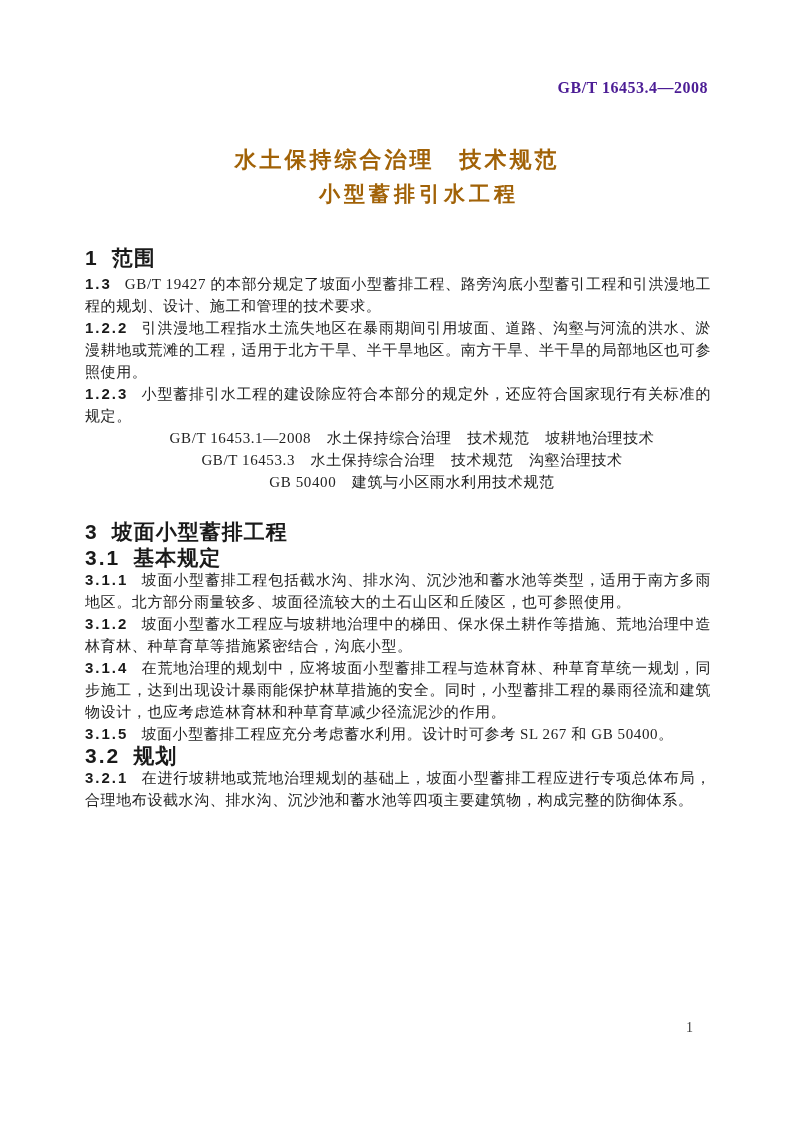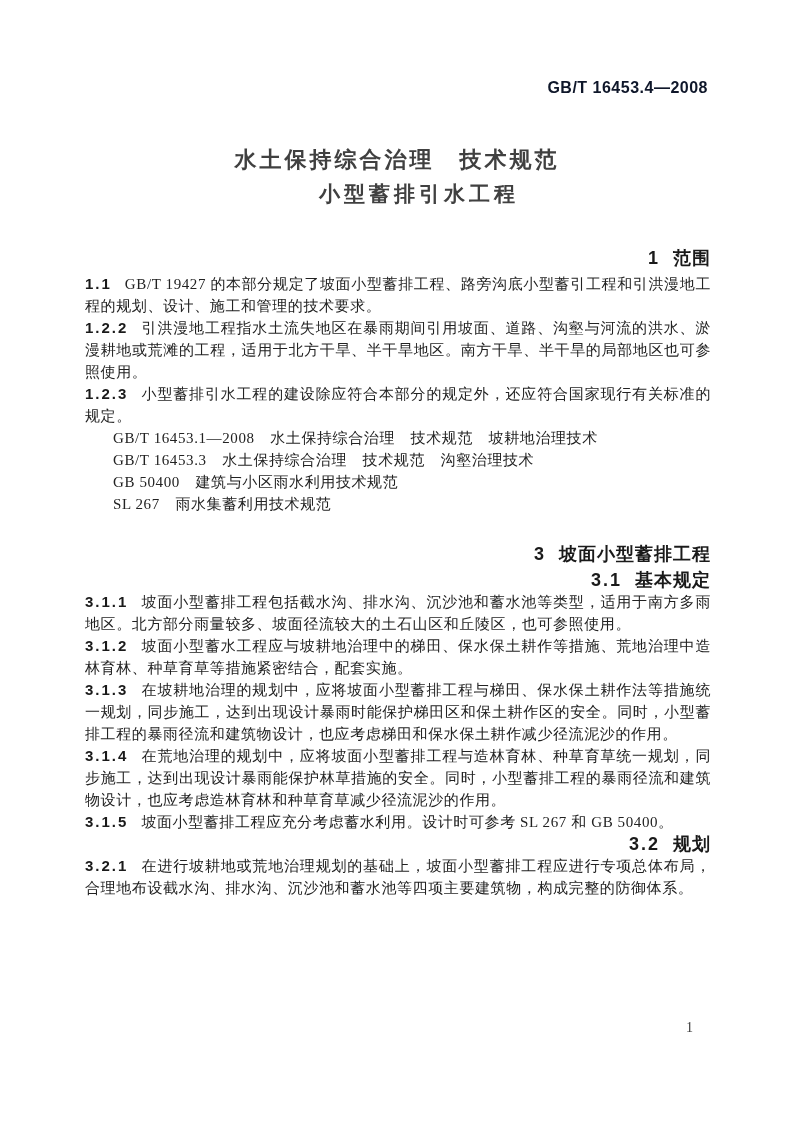--- a/index.html
+++ b/index.html
@@ -8,32 +8,32 @@
     width:794px; height:1123px;
     margin:0 auto;
     background:#ffffff;
     font-family:"Liberation Serif","DejaVu Serif",serif;
     color:#222222;
     overflow:hidden;
   }
   .std-code {
     position:absolute;
     top:79px; right:86px;
-    font-family:Liberation Sans, sans-serif;
+    font-family:Liberation Serif, serif;
     font-weight:bold;
     font-size:16px;
     letter-spacing:0.5px;
-    color:#0f172a;
+    color:#4c1d95;
   }
   .doc-title {
     position:absolute; left:0; width:100%;
     text-align:center;
     font-family:"Liberation Sans","DejaVu Sans",sans-serif;
     font-weight:bold;
-    color:#404040;
+    color:#a16207;
   }
   .doc-title.t1 { top:145px; font-size:22px; letter-spacing:3px; }
   .doc-title.t2 { top:180px; font-size:21px; letter-spacing:4px;padding-left:22px; }
   .flow {
     position:absolute;
     left:85px; top:247px;
     width:626px;
     font-size:15px;
     line-height:22px;
     letter-spacing:0.6px;
@@ -43,31 +43,31 @@
   .num {
     font-family:"Liberation Sans","DejaVu Sans",sans-serif;
     font-weight:bold;
     letter-spacing:2px;
     margin-right:13px;
     color:#1a1a1a;
   }
   .h-major, .h-minor {
     font-family:"Liberation Sans","DejaVu Sans",sans-serif;
     font-weight:bold;
-    font-size:18px;
+    font-size:21px;
     letter-spacing:1px;
     color:#1a1a1a;
-    text-align:right;
+    text-align:left;
     margin:0;
   }
   .h-major { margin:8px 0 4px; }
   .h-major.first { margin-top:0; }
   .h-major.mt-lg { margin-top:28px; }
   .indent { text-indent:31px; }
-  .ref { margin:0; text-align:left; text-indent:28px; }
+  .ref { margin:0; text-align:center; text-indent:28px; }
   .hl {
     position:relative;
     background:#c1d7ec;
   }
   .hl-tail {
     position:absolute;
     left:3px; top:16px;
     width:16px; height:11px;
     background:#dce9f5;
   }
@@ -85,44 +85,42 @@
 
   <div class="std-code">GB/T 16453.4—2008</div>
 
   <div class="doc-title t1">水土保持综合治理　技术规范</div>
   <div class="doc-title t2">小型蓄排引水工程</div>
 
   <div class="flow">
 
     <p class="h-major first"><span class="num">1</span><span>范围</span></p>
 
-    <p class="para"><span class="num">1.1</span><span>GB/T 19427 的本部分规定了坡面小型蓄排工程、路旁沟底小型蓄引工程和引洪漫地工程的规划、设计、施工和管理的技术要求。</span></p>
+    <p class="para"><span class="num">1.3</span><span>GB/T 19427 的本部分规定了坡面小型蓄排工程、路旁沟底小型蓄引工程和引洪漫地工程的规划、设计、施工和管理的技术要求。</span></p>
 
 
 
     <p class="para"><span class="num">1.2.2</span><span>引洪漫地工程指水土流失地区在暴雨期间引用坡面、道路、沟壑与河流的洪水、淤漫耕地或荒滩的工程，适用于北方干旱、半干旱地区。南方干旱、半干旱的局部地区也可参照使用。</span></p>
 
     <p class="para"><span class="num">1.2.3</span><span>小型蓄排引水工程的建设除应符合本部分的规定外，还应符合国家现行有关标准的规定。</span></p>
 
 
 
     <p class="ref">GB/T 16453.1—2008　水土保持综合治理　技术规范　坡耕地治理技术</p>
     <p class="ref">GB/T 16453.3　水土保持综合治理　技术规范　沟壑治理技术</p>
     <p class="ref">GB 50400　建筑与小区雨水利用技术规范</p>
-    <p class="ref">SL 267　雨水集蓄利用技术规范</p>
 
     <p class="h-major mt-lg"><span class="num">3</span><span>坡面小型蓄排工程</span></p>
 
     <p class="h-minor"><span class="num">3.1</span><span>基本规定</span></p>
 
     <p class="para"><span class="num">3.1.1</span><span>坡面小型蓄排工程包括截水沟、排水沟、沉沙池和蓄水池等类型，适用于南方多雨地区。北方部分雨量较多、坡面径流较大的土石山区和丘陵区，也可参照使用。</span></p>
 
-    <p class="para"><span class="num">3.1.2</span><span>坡面小型蓄水工程应与坡耕地治理中的梯田、保水保土耕作等措施、荒地治理中造林育林、种草育草等措施紧密结合，配套实施。</span></p>
+    <p class="para"><span class="num">3.1.2</span><span>坡面小型蓄水工程应与坡耕地治理中的梯田、保水保土耕作等措施、荒地治理中造林育林、种草育草等措施紧密结合，沟底小型。</span></p>
 
-    <p class="para"><span class="num">3.1.3</span><span>在坡耕地治理的规划中，应将坡面小型蓄排工程与梯田、保水保土耕作法等措施统一规划，同步施工，达到出现设计暴雨时能保护梯田区和保土耕作区的安全。同时，小型蓄排工程的暴雨径流和建筑物设计，也应考虑梯田和保水保土耕作减少径流泥沙的作用。</span></p>
 
     <p class="para"><span class="num">3.1.4</span><span>在荒地治理的规划中，应将坡面小型蓄排工程与造林育林、种草育草统一规划，同步施工，达到出现设计暴雨能保护林草措施的安全。同时，小型蓄排工程的暴雨径流和建筑物设计，也应考虑造林育林和种草育草减少径流泥沙的作用。</span></p>
 
     <p class="para"><span class="num">3.1.5</span><span>坡面小型蓄排工程应充分考虑蓄水利用。设计时可参考 SL 267 和 GB 50400。</span></p>
 
     <p class="h-minor"><span class="num">3.2</span><span>规划</span></p>
 
     <p class="para"><span class="num">3.2.1</span><span>在进行坡耕地或荒地治理规划的基础上，坡面小型蓄排工程应进行专项总体布局，合理地布设截水沟、排水沟、沉沙池和蓄水池等四项主要建筑物，构成完整的防御体系。</span></p>
 
   </div>

